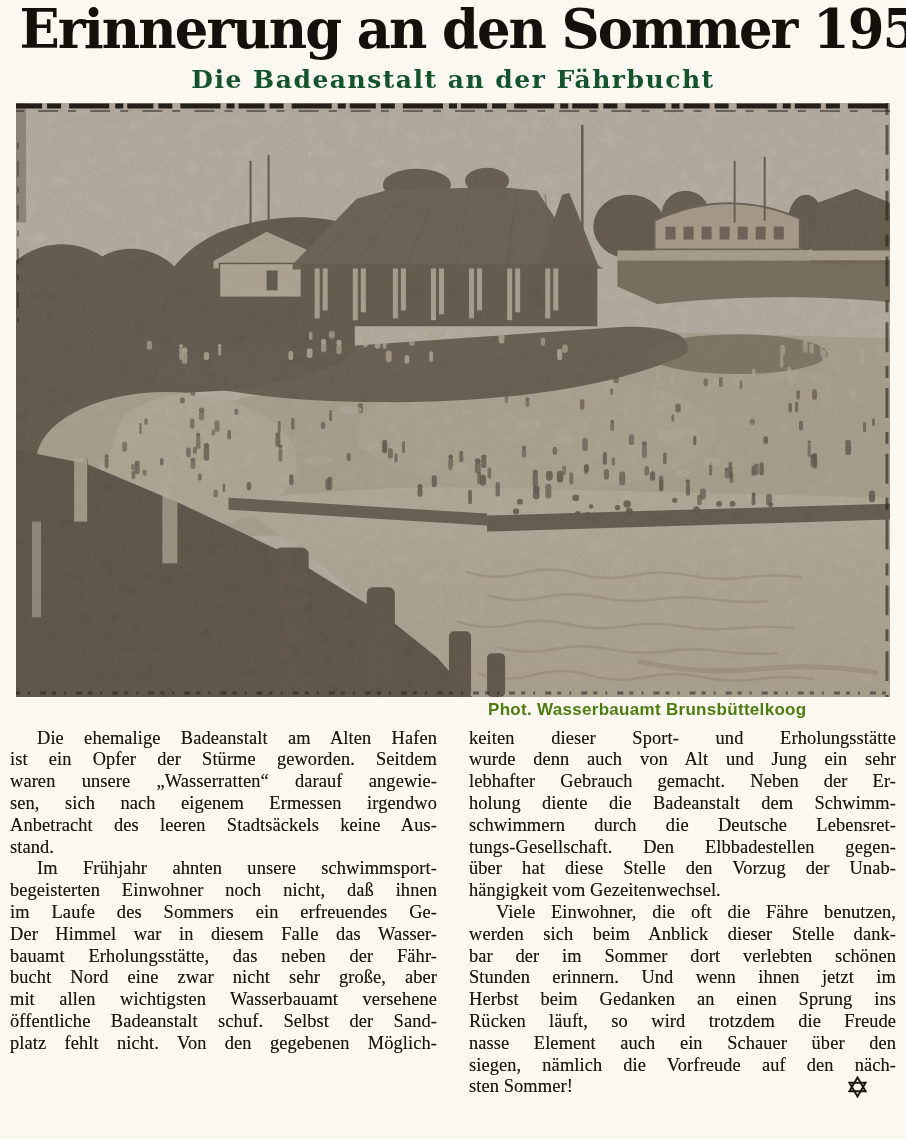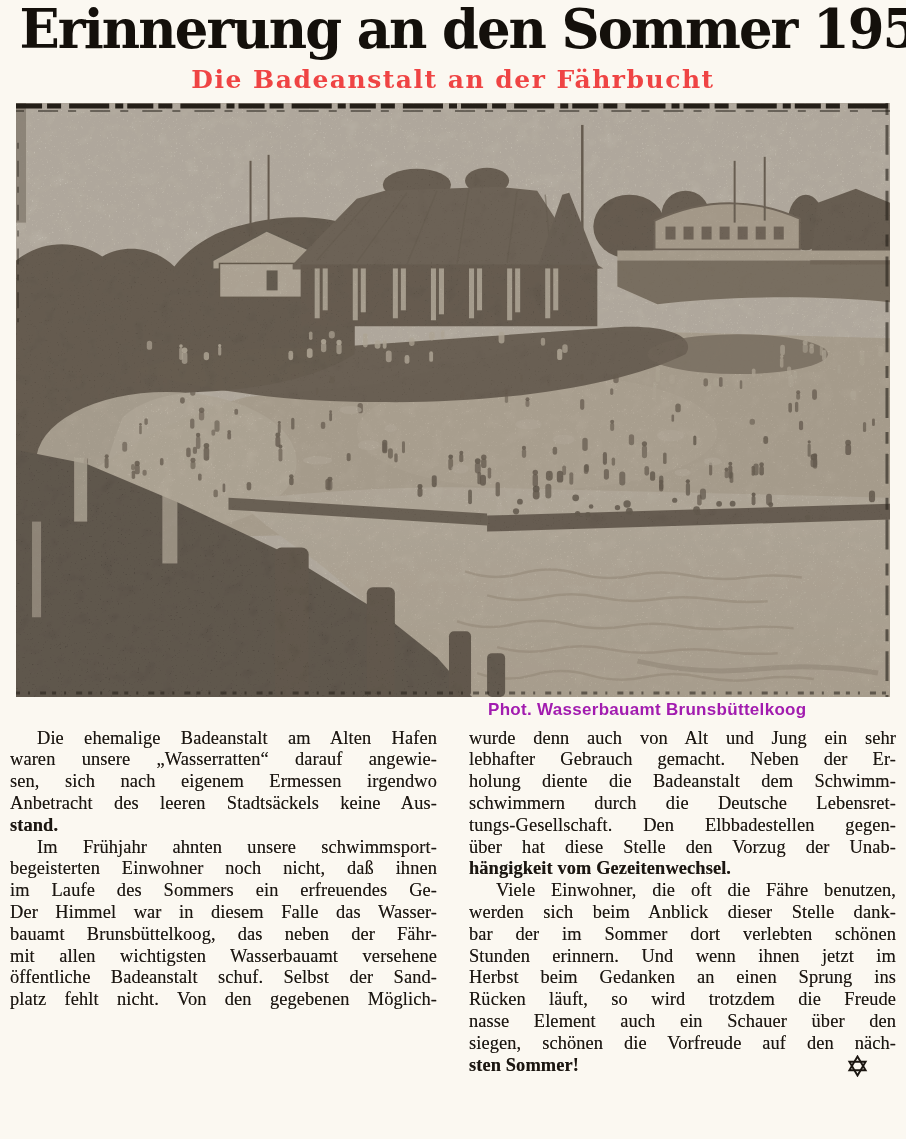--- a/index.html
+++ b/index.html
@@ -12,38 +12,38 @@
   }
   .masthead { text-align:center; padding-top:1px; }
   .headline {
     margin:0; font-family:"DejaVu Serif", serif; font-weight:bold;
     font-size:55px; line-height:1.02; letter-spacing:-2px; white-space:nowrap;
     display:inline-block; transform:scaleX(.96); transform-origin:center;
     color:#14100b;
   }
   .subhead {
     margin:9px 0 0; font-family:"DejaVu Serif", serif; font-weight:bold;
-    font-size:25px; line-height:1.1; letter-spacing:1.5px; color:#ef4444;
+    font-size:25px; line-height:1.1; letter-spacing:1.5px; color:#14532d;
   }
   figure.photo-block { margin:9px 16px 0; }
   svg.photo { display:block; width:874px; height:594px; }
   .credit {
     font-family:"Liberation Sans", sans-serif; font-weight:bold;
-    font-size:17px; letter-spacing:.3px; margin:3px 0 0 472px; color:#a21caf;
+    font-size:17px; letter-spacing:.3px; margin:3px 0 0 472px; color:#4d7c0f;
   }
   main.article { display:flex; gap:32px; padding:8px 10px 0 10px;justify-content:center; }
   .col { flex:1; min-width:0; }
   .tline {
     font-size:18.4px; line-height:21.8px; letter-spacing:.1px;
     text-align:justify; text-align-last:justify;
     text-shadow:0 0 .5px rgba(27,22,17,.55);
     white-space:nowrap;
   }
   .tline.indent { text-indent:27px; }
-  .tline.end { text-align-last:left;font-weight:bold; }
+  .tline.end { text-align-last:left; }
   .tline.starline { display:flex; justify-content:space-between; align-items:center; }
   .star-wrap { display:inline-flex; padding-right:28px; }
 </style>
 </head>
 <body>
 
 <header class="masthead">
   <h1 class="headline">Erinnerung an den Sommer 1950</h1>
   <div>
       <h2 class="subhead">Die Badeanstalt an der Fährbucht</h2>
@@ -433,49 +433,52 @@
     <line x1="869" y1="0" x2="869" y2="596" stroke="#241f18" stroke-width="3" stroke-dasharray="12 10 30 14" opacity=".6"></line>
     <line x1="2" y1="40" x2="2" y2="220" stroke="#241f18" stroke-width="2" stroke-dasharray="6 12 16 10" opacity=".4"></line>
     <line x1="0" y1="592" x2="872" y2="592" stroke="#241f18" stroke-width="3" stroke-dasharray="4 8 2 10 6 6" opacity=".55"></line>
   </svg>
   <figcaption class="credit">Phot. Wasserbauamt Brunsbüttelkoog</figcaption>
 </figure>
 
 <main class="article">
   <div class="col">
       <div class="tline indent">Die ehemalige Badeanstalt am Alten Hafen</div>
+      <div class="tline">ist ein Opfer der Stürme geworden. Seitdem</div>
       <div class="tline">waren unsere „Wasserratten“ darauf angewie-</div>
       <div class="tline">sen, sich nach eigenem Ermessen irgendwo</div>
       <div class="tline">Anbetracht des leeren Stadtsäckels keine Aus-</div>
       <div class="tline end">stand.</div>
       <div class="tline indent">Im Frühjahr ahnten unsere schwimmsport-</div>
       <div class="tline">begeisterten Einwohner noch nicht, daß ihnen</div>
       <div class="tline">im Laufe des Sommers ein erfreuendes Ge-</div>
       <div class="tline">Der Himmel war in diesem Falle das Wasser-</div>
-      <div class="tline">bauamt Brunsbüttelkoog, das neben der Fähr-</div>
+      <div class="tline">bauamt Erholungsstätte, das neben der Fähr-</div>
+      <div class="tline">bucht Nord eine zwar nicht sehr große, aber</div>
       <div class="tline">mit allen wichtigsten Wasserbauamt versehene</div>
       <div class="tline">öffentliche Badeanstalt schuf. Selbst der Sand-</div>
       <div class="tline">platz fehlt nicht. Von den gegebenen Möglich-</div>
     </div>
   <div class="col">
+      <div class="tline">keiten dieser Sport- und Erholungsstätte</div>
       <div class="tline">wurde denn auch von Alt und Jung ein sehr</div>
       <div class="tline">lebhafter Gebrauch gemacht. Neben der Er-</div>
       <div class="tline">holung diente die Badeanstalt dem Schwimm-</div>
       <div class="tline">schwimmern durch die Deutsche Lebensret-</div>
       <div class="tline">tungs-Gesellschaft. Den Elbbadestellen gegen-</div>
       <div class="tline">über hat diese Stelle den Vorzug der Unab-</div>
       <div class="tline end">hängigkeit vom Gezeitenwechsel.</div>
       <div class="tline indent">Viele Einwohner, die oft die Fähre benutzen,</div>
       <div class="tline">werden sich beim Anblick dieser Stelle dank-</div>
       <div class="tline">bar der im Sommer dort verlebten schönen</div>
       <div class="tline">Stunden erinnern. Und wenn ihnen jetzt im</div>
       <div class="tline">Herbst beim Gedanken an einen Sprung ins</div>
       <div class="tline">Rücken läuft, so wird trotzdem die Freude</div>
       <div class="tline">nasse Element auch ein Schauer über den</div>
-      <div class="tline">siegen, schönen die Vorfreude auf den näch-</div>
+      <div class="tline">siegen, nämlich die Vorfreude auf den näch-</div>
       <div class="tline end starline">
         <span>sten Sommer!</span>
   <span class="star-wrap">
     <svg width="21" height="22" viewBox="0 0 22 23">
       <polygon points="11,1.5 19.5,16 2.5,16" fill="none" stroke="#1b1611" stroke-width="2"></polygon>
       <polygon points="11,21.5 2.5,7 19.5,7" fill="none" stroke="#1b1611" stroke-width="2"></polygon>
     </svg>
   </span>
 </div>
     </div>

